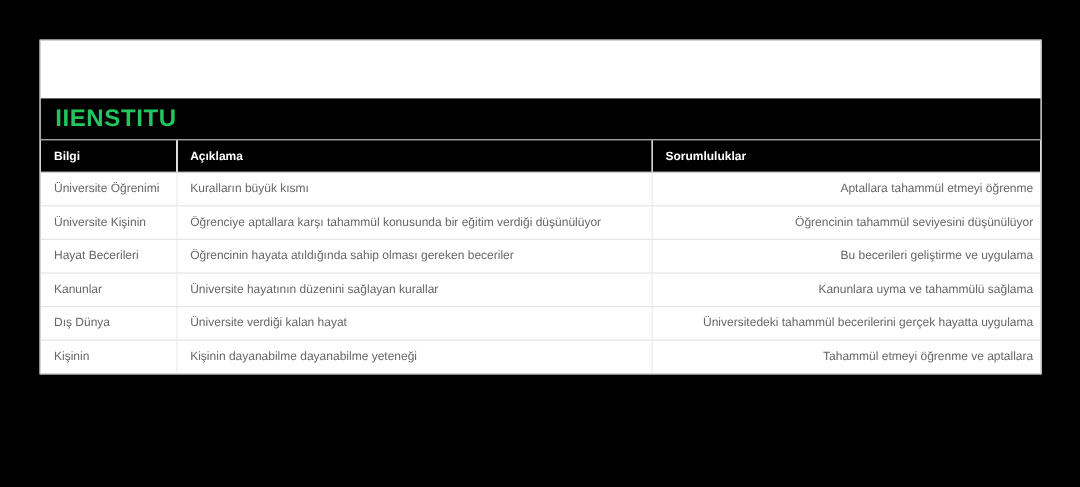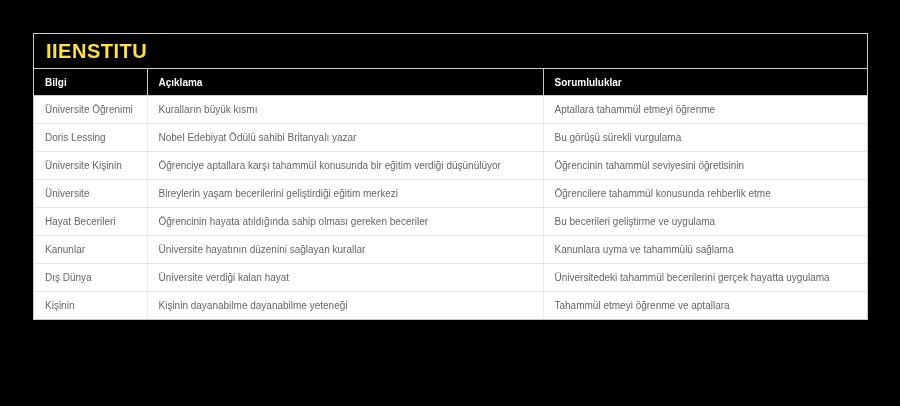--- a/index.html
+++ b/index.html
@@ -19,28 +19,29 @@
     position: absolute;
     left: 33px;
     top: 33px;
     width: 835px;
     background: #ffffff;
     border: 1px solid #c9c9c9;
     box-sizing: border-box;
   }
   .panel-title {
     background: #000000;
-    color: #fde047;
+    color: #22c55e;
     font-weight: bold;
     font-size: 20px;
     letter-spacing: 0.5px;
     height: 34px;
     line-height: 34px;
     padding-left: 12px;
     border-bottom: 1px solid #c9c9c9;
+    margin-top: 48px;
   }
   table.info-table {
     width: 100%;
     border-collapse: collapse;
     table-layout: fixed;
     font-size: 10px;
   }
   table.info-table col.c0 { width: 113px; }
   table.info-table col.c1 { width: 396px; }
   table.info-table thead th {
@@ -60,21 +61,21 @@
     background: #ffffff;
     color: #666666;
     height: 27px;
     padding: 0 6px 0 11px;
     border-right: 1px solid #ededed;
     border-bottom: 1px solid #e4e4e4;
     white-space: nowrap;
     overflow: hidden;
     vertical-align: middle;
   }
-  table.info-table tbody td:last-child { border-right: none; }
+  table.info-table tbody td:last-child { border-right: none; text-align: right; }
   table.info-table tbody tr:last-child td { border-bottom: none; }
 </style>
 </head>
 <body>
 
 <div class="stage">
   <div class="panel">
     <div class="panel-title">IIENSTITU</div>
     <table class="info-table">
       <colgroup>
@@ -89,33 +90,23 @@
             <th>Sorumluluklar</th>
           </tr>
       </thead>
       <tbody id="body-rows">
           <tr>
             <td>Üniversite Öğrenimi</td>
             <td>Kuralların büyük kısmı</td>
             <td>Aptallara tahammül etmeyi öğrenme</td>
           </tr>
           <tr>
-            <td>Doris Lessing</td>
-            <td>Nobel Edebiyat Ödülü sahibi Britanyalı yazar</td>
-            <td>Bu görüşü sürekli vurgulama</td>
-          </tr>
-          <tr>
             <td>Üniversite Kişinin</td>
             <td>Öğrenciye aptallara karşı tahammül konusunda bir eğitim verdiği düşünülüyor</td>
-            <td>Öğrencinin tahammül seviyesini öğretisinin</td>
-          </tr>
-          <tr>
-            <td>Üniversite</td>
-            <td>Bireylerin yaşam becerilerini geliştirdiği eğitim merkezi</td>
-            <td>Öğrencilere tahammül konusunda rehberlik etme</td>
+            <td>Öğrencinin tahammül seviyesini düşünülüyor</td>
           </tr>
           <tr>
             <td>Hayat Becerileri</td>
             <td>Öğrencinin hayata atıldığında sahip olması gereken beceriler</td>
             <td>Bu becerileri geliştirme ve uygulama</td>
           </tr>
           <tr>
             <td>Kanunlar</td>
             <td>Üniversite hayatının düzenini sağlayan kurallar</td>
             <td>Kanunlara uyma ve tahammülü sağlama</td>

